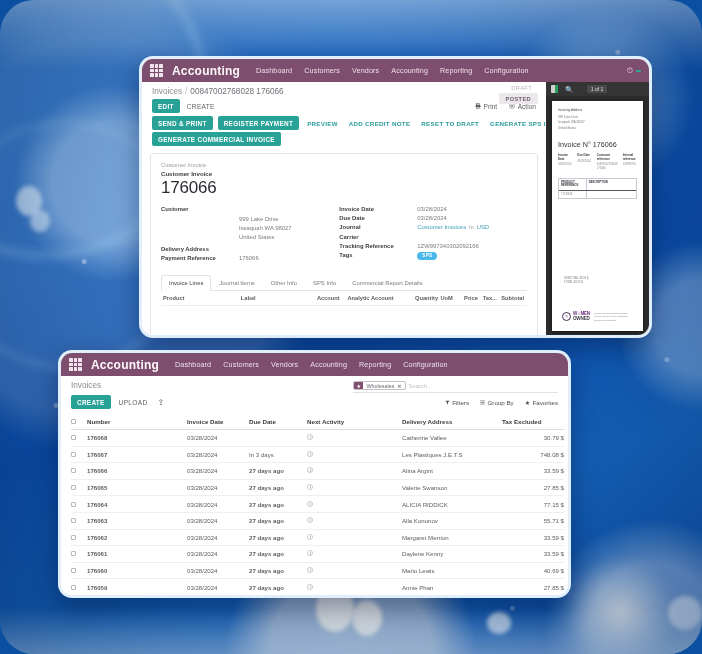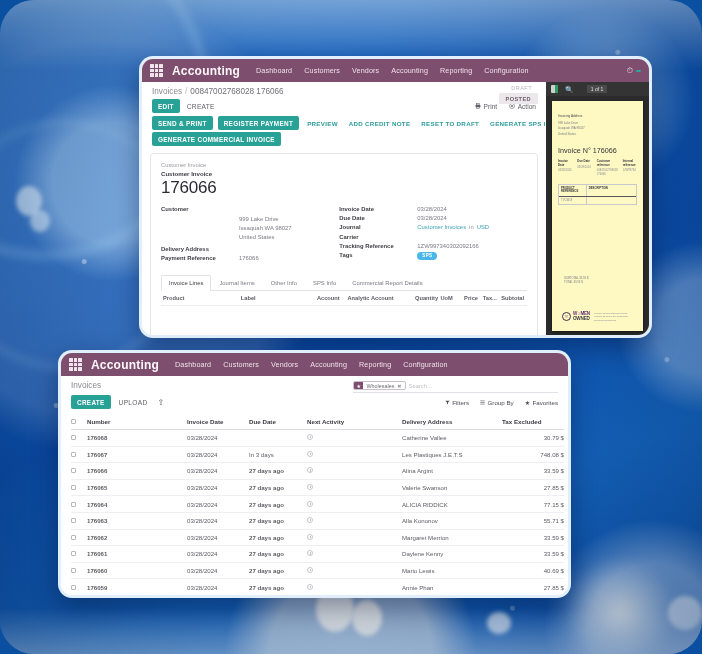--- a/index.html
+++ b/index.html
@@ -219,22 +219,22 @@
   }
   .pdf-toolbar .sidebar-ic:after {
     content:""; position:absolute; right:0; top:0; bottom:0; width:3px; background:#2da05f;
   }
   .pdf-toolbar .pagebox {
     background:#4a4a4a; color:#e0e0e0; font-size:5px; padding:1px 4px;
     border-radius:1px; margin-left: 6px;
   }
   .pdf-page {
     position:absolute; left:6px; right:6px; top:19px; bottom:4px;
-    background:#fef9c3; box-shadow: 0 1px 3px rgba(0,0,0,.6);
-    padding: 13px 6px; overflow:hidden;
+    background:#ffffff; box-shadow: 0 1px 3px rgba(0,0,0,.6);
+    padding: 7px 6px; overflow:hidden;
   }
   .pdf-addr-lbl { font-size: 3.1px; color:#4a4a52; margin-bottom:3px; }
   .pdf-addr { font-size: 3px; color:#7c7c84; line-height: 1.75; }
   .pdf-title { font-size: 7.2px; color:#33333b; margin: 9px 0 5px 0; }
   .pdf-cols { display:flex; gap: 5px; }
   .pdf-col { flex:1; }
   .pdf-col .h { font-size:2.9px; font-weight:700; color:#33333b; line-height:1.3; }
   .pdf-col .v { font-size:2.7px; color:#8a8a92; line-height:1.35; margin-top:2px; }
   .pdf-table { margin-top: 7px; border:1px solid #c8c8d0; }
   .pdf-table .tr { display:flex; }

